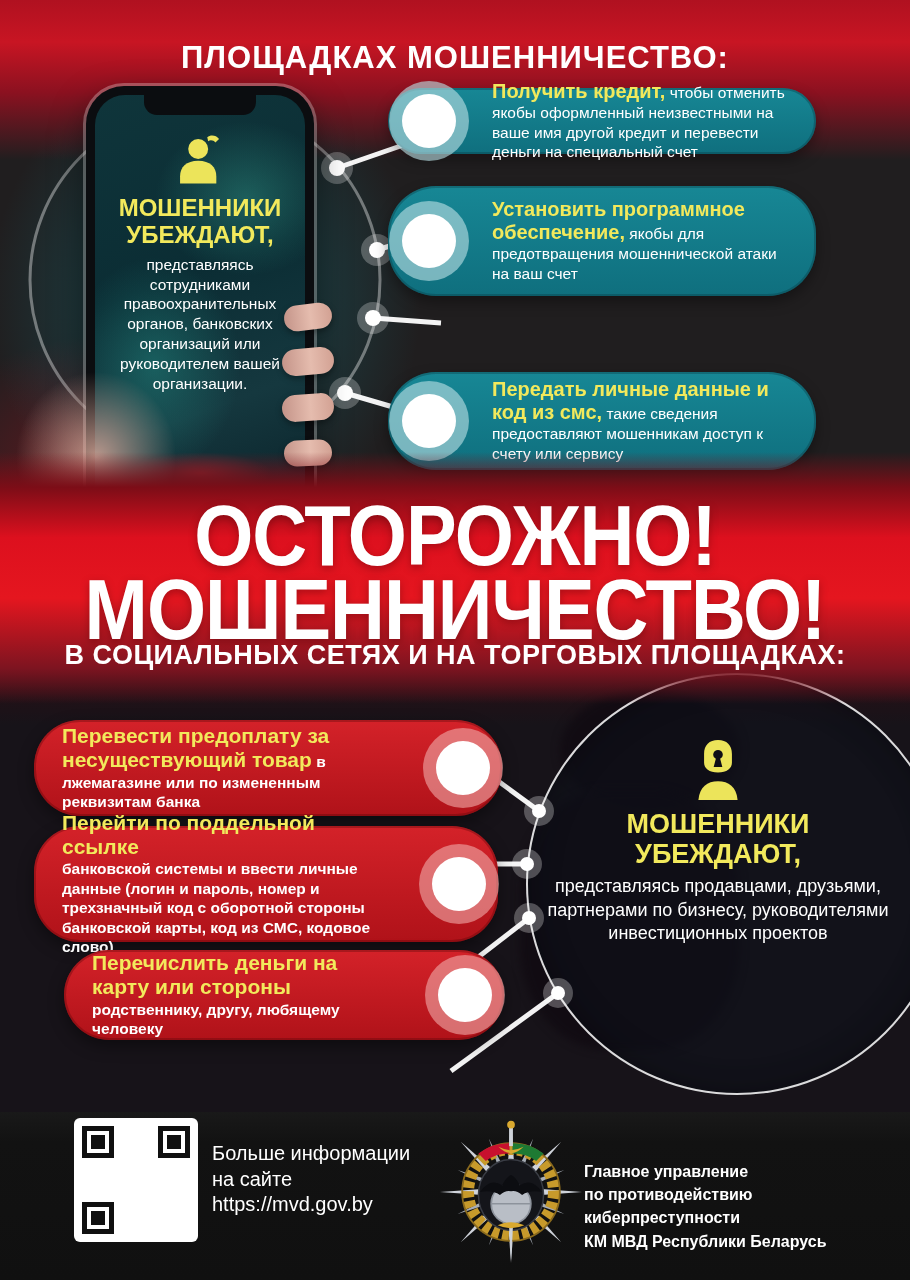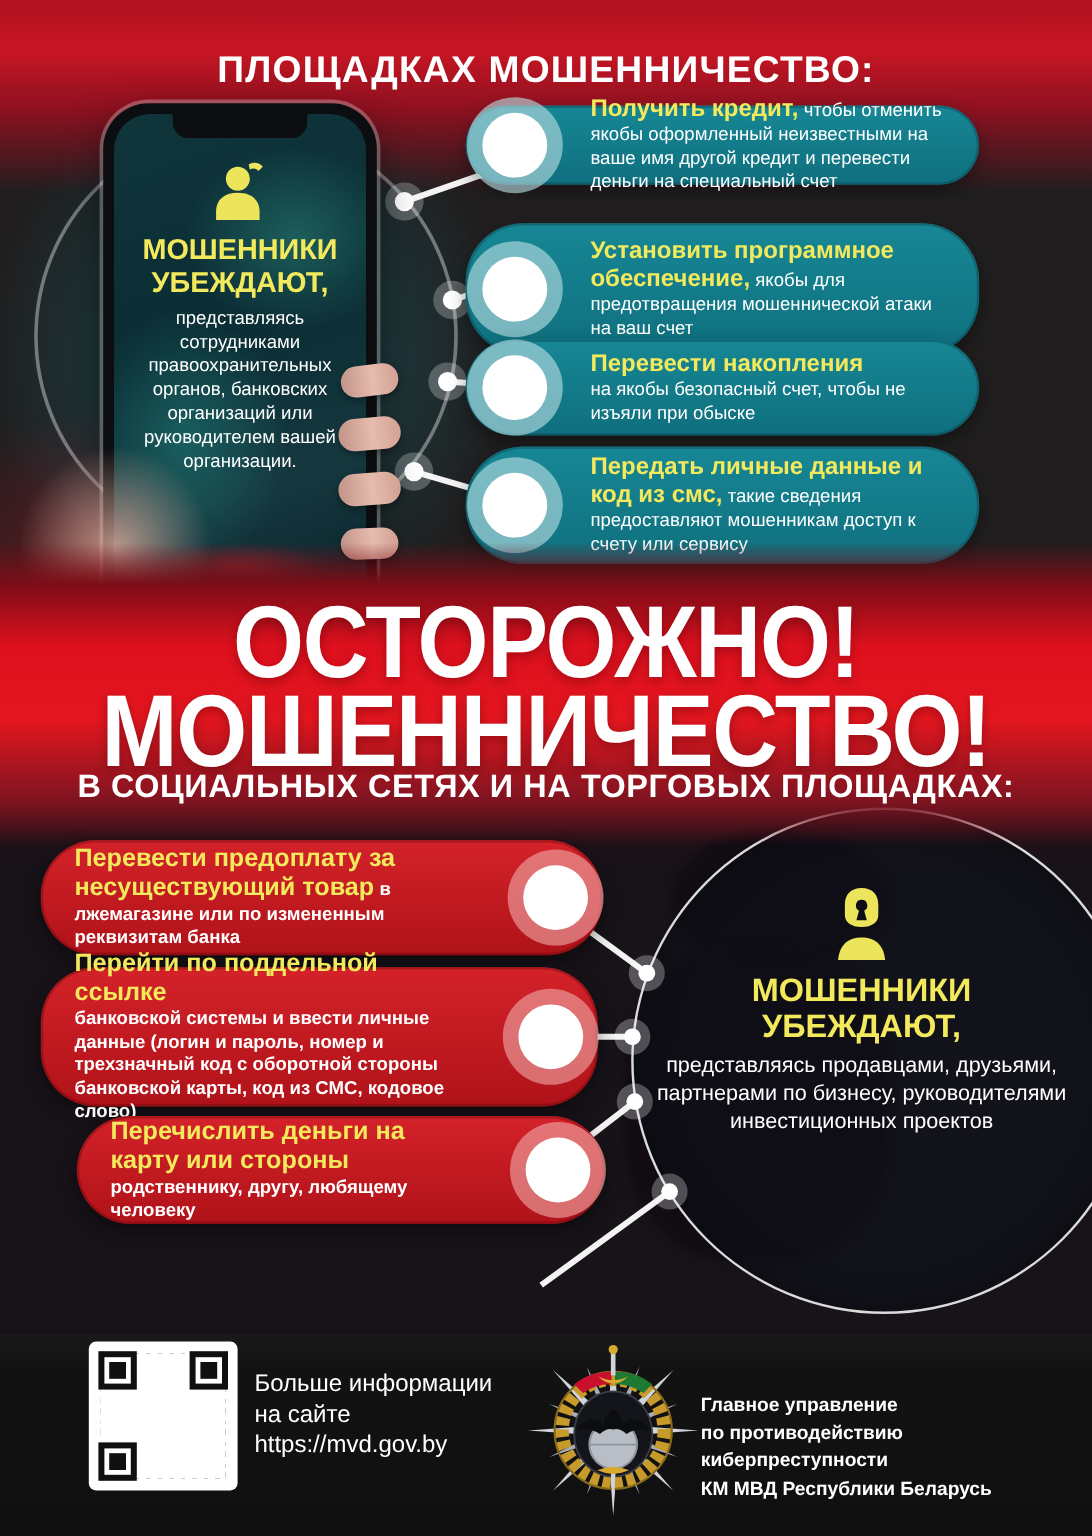--- a/index.html
+++ b/index.html
@@ -112,20 +112,21 @@
   }
   .chip-teal{box-shadow:0 0 0 13px rgba(186,222,228,.62);}
   .chip-red{box-shadow:0 0 0 13px rgba(240,172,170,.6);}
   .tb-text{margin-left:104px;margin-right:22px;font-size:15.5px;line-height:1.26;color:#fff;}
   .hl{color:var(--yellow);font-weight:800;font-size:20px;line-height:1.15;}
   
   .rb{
     position:absolute;z-index:4;border-radius:46px;display:flex;align-items:center;
     background:linear-gradient(180deg,#d42229 0%,#b01219 100%);
     box-shadow:inset 0 0 0 2px rgba(90,6,10,.35),0 6px 16px rgba(0,0,0,.4);
+    margin-top:20px;
   }
   .rb .chip{left:auto;right:12px;}
   .rb-text{margin-left:28px;margin-right:104px;font-size:15.5px;font-weight:700;line-height:1.26;color:#fff;}
   .rb-text .hl{font-size:21px;}
   
   .bigcircle{
     position:absolute;left:526px;top:673px;width:418px;height:418px;z-index:2;
     border-radius:50%;background:rgba(14,17,27,.52);
     border:2px solid rgba(255,255,255,.85);
     box-shadow:0 0 30px rgba(0,0,0,.35) inset;
@@ -210,24 +211,20 @@
     <div class="palm" style="left:-70px;bottom:-40px;width:160px;height:170px;"></div>
   </div>
 
   <div class="tb" style="top:88px;height:66px;">
     <div class="chip chip-teal"></div>
     <div class="tb-text"><span class="hl">Получить кредит,</span> <span>чтобы отменить якобы оформленный неизвестными на ваше имя другой кредит и перевести деньги на специальный счет</span></div>
   </div>
   <div class="tb" style="top:186px;height:110px;justify-content:flex-end;">
     <div class="chip chip-teal"></div>
     <div class="tb-text"><span class="hl">Установить программное обеспечение,</span> <span>якобы для предотвращения мошеннической атаки на ваш счет</span></div>
-  </div>
-  <div class="tb" style="top:283px;height:80px;">
-    <div class="chip chip-teal"></div>
-    <div class="tb-text"><span class="hl">Перевести накопления</span><br><span>на якобы безопасный счет, чтобы не изъяли при обыске</span></div>
   </div>
   <div class="tb" style="top:372px;height:98px;">
     <div class="chip chip-teal"></div>
     <div class="tb-text"><span class="hl">Передать личные данные и код из смс,</span> <span>такие сведения предоставляют мошенникам доступ к счету или сервису</span></div>
   </div>
 
   <div class="top-title">ПЛОЩАДКАХ МОШЕННИЧЕСТВО:</div>
 
   <div class="warnband"></div>
   <div class="warn-title warn-line1">ОСТОРОЖНО!</div>

